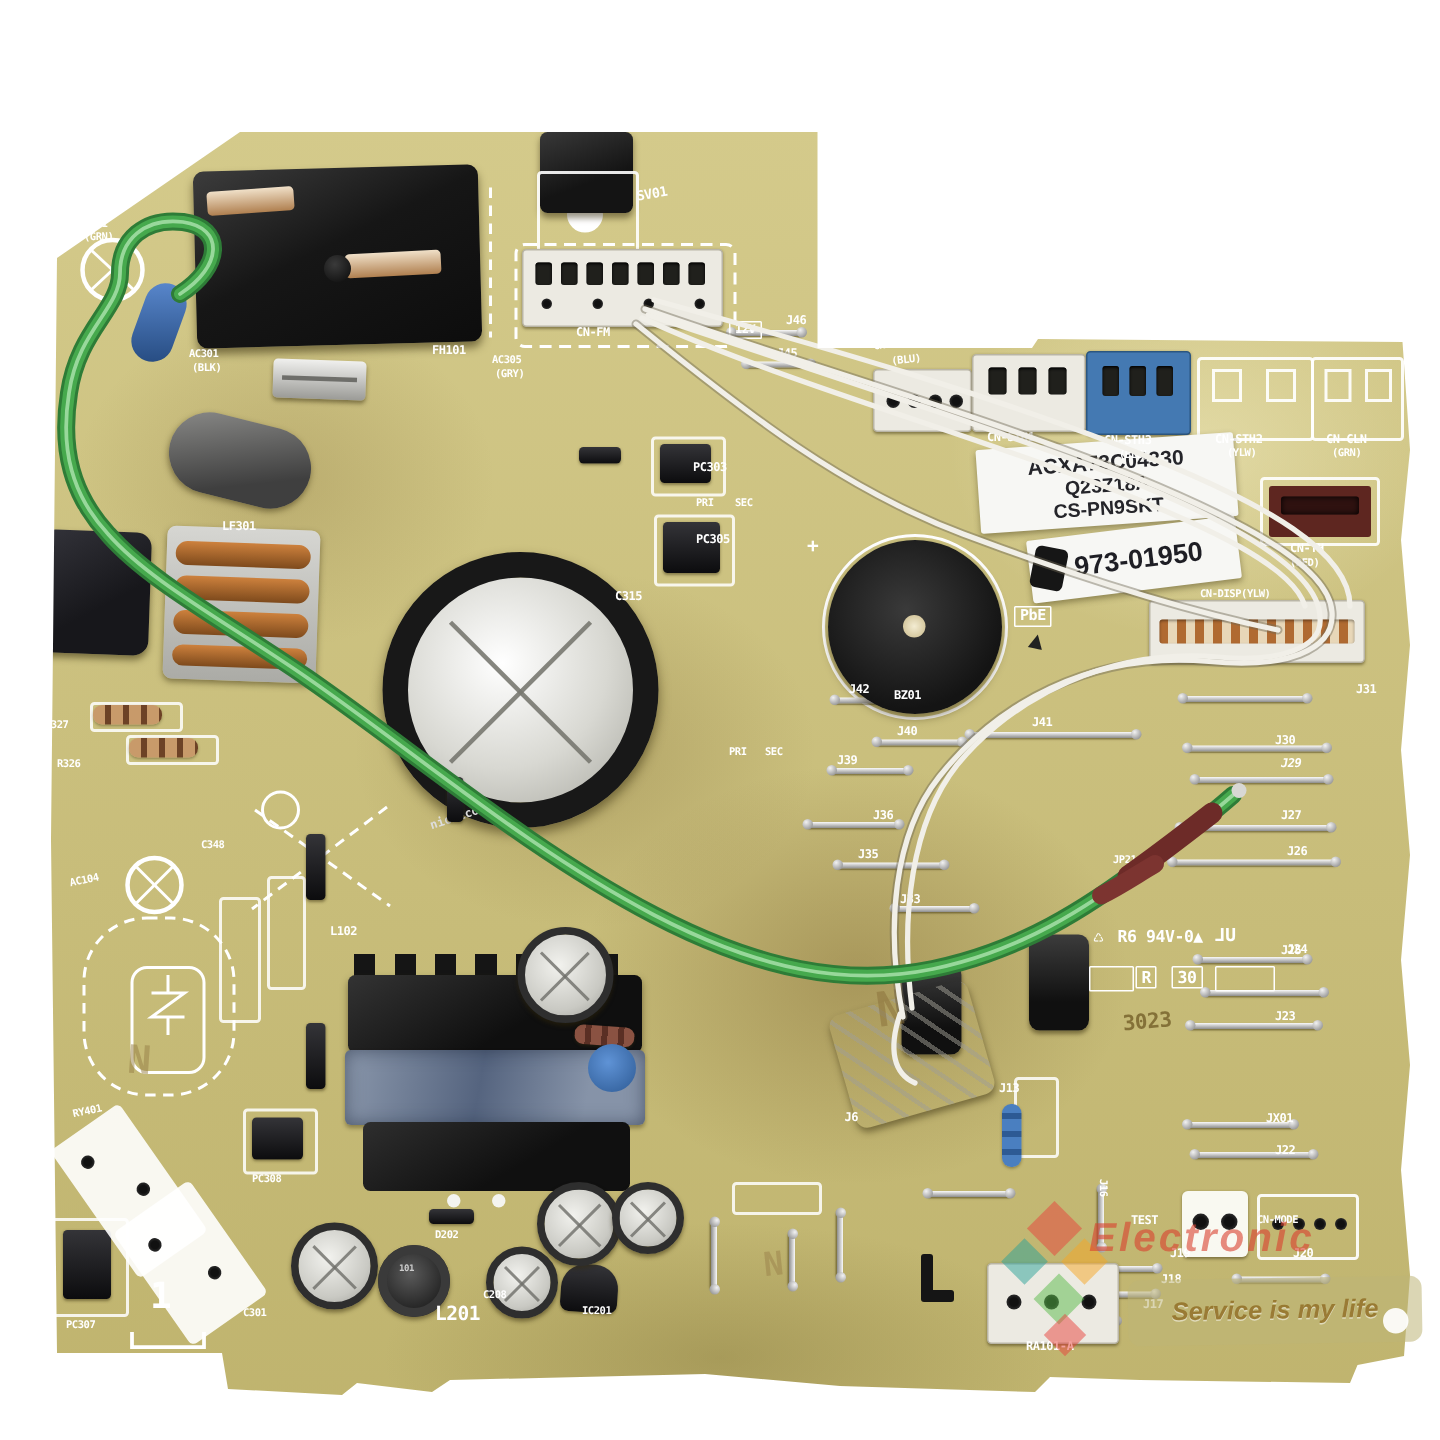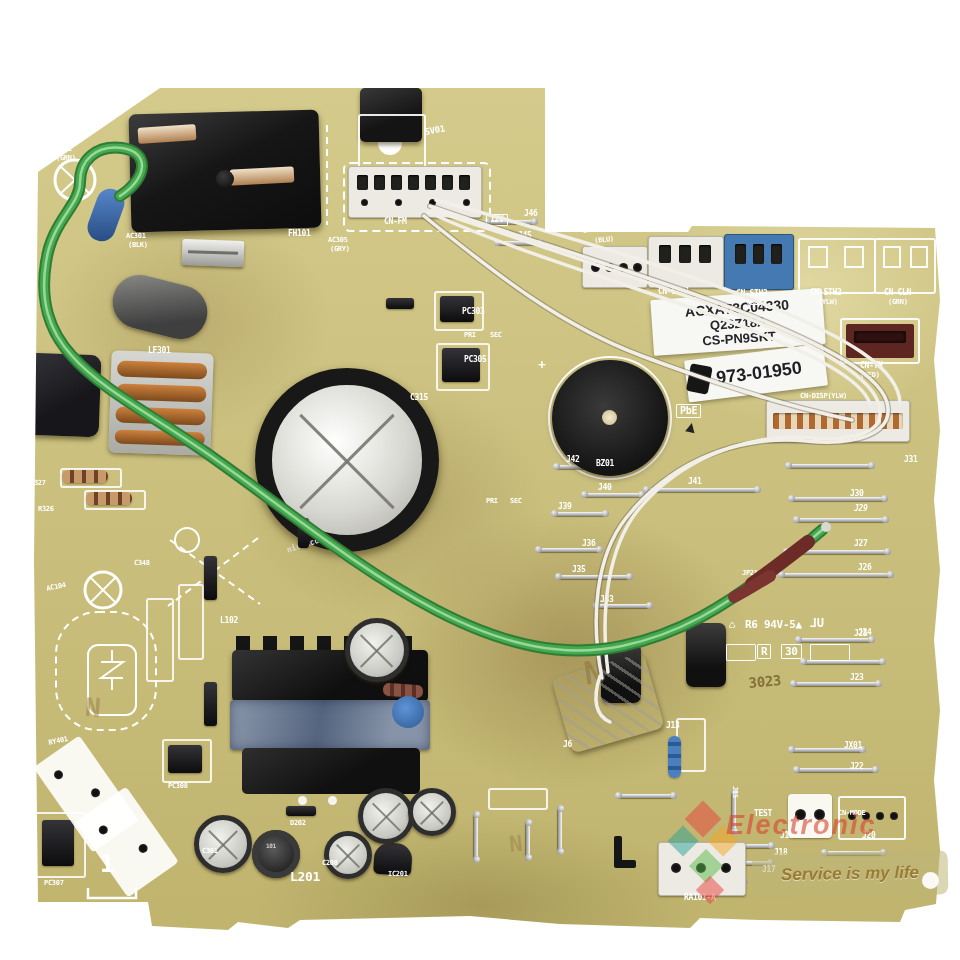--- a/index.html
+++ b/index.html
@@ -367,40 +367,40 @@
         <span class="silk" style="left: 582px; top: 540px; font-size: 8px;">J36</span>
         <span class="silk" style="left: 572px; top: 566px; font-size: 8px;">J35</span>
         <span class="silk" style="left: 600px; top: 596px; font-size: 8px;">J33</span>
         <span class="silk" style="left: 904px; top: 456px; font-size: 8px;">J31</span>
         <span class="silk" style="left: 850px; top: 490px; font-size: 8px;">J30</span>
         <span class="silk" style="left: 854px; top: 505px; font-size: 8px; font-style: italic;">J29</span>
         <span class="silk" style="left: 854px; top: 540px; font-size: 8px;">J27</span>
         <span class="silk" style="left: 858px; top: 564px; font-size: 8px;">J26</span>
         <span class="silk" style="left: 742px; top: 570px; font-size: 7px;">JP21</span>
         <span class="silk" style="left: 729px; top: 619px; font-size: 11px;">♺</span>
-        <span class="silk" style="left: 745px; top: 619px; font-size: 11px;">R6 94V-5▲</span>
+        <span class="silk" style="left: 745px; top: 619px; font-size: 11px;">R6 94V-0▲</span>
         <span class="silk" style="left: 824px; top: 617px; font-size: 12px; transform: scaleX(-1);">UL</span>
         <span class="silk box" style="left: 726px; top: 644px; font-size: 11px; width: 22px; height: 13px;"></span>
         <span class="silk box" style="left: 757px; top: 644px; font-size: 11px;">R</span>
         <span class="silk box" style="left: 781px; top: 644px; font-size: 11px;">30</span>
         <span class="silk box" style="left: 810px; top: 644px; font-size: 11px; width: 32px; height: 13px;"></span>
         <span class="silk" style="left: 748px; top: 676px; font-size: 14px; color: rgba(120, 100, 45, 0.85); transform: rotate(-5deg);">3023</span>
         <span class="silk" style="left: 582px; top: 658px; font-size: 32px; color: rgba(140, 115, 60, 0.55); transform: rotate(-8deg);">N</span>
         <span class="silk" style="left: 86px; top: 694px; font-size: 26px; color: rgba(150, 125, 70, 0.5); transform: rotate(4deg);">N</span>
         <span class="silk" style="left: 508px; top: 834px; font-size: 22px; color: rgba(150, 125, 70, 0.45); transform: rotate(-6deg);">N</span>
         <span class="silk" style="left: 666px; top: 722px; font-size: 8px;">J13</span>
         <span class="silk" style="left: 563px; top: 741px; font-size: 8px;">J6</span>
         <span class="silk" style="left: 854px; top: 630px; font-size: 8px;">J25</span>
         <span class="silk" style="left: 858px; top: 629px; font-size: 8px;">J24</span>
         <span class="silk" style="left: 850px; top: 674px; font-size: 8px;">J23</span>
         <span class="silk" style="left: 844px; top: 742px; font-size: 8px;">JX01</span>
         <span class="silk" style="left: 850px; top: 763px; font-size: 8px;">J22</span>
         <span class="silk" style="left: 168px; top: 783px; font-size: 7px;">PC308</span>
         <span class="silk" style="left: 44px; top: 880px; font-size: 7px;">PC307</span>
-        <span class="silk" style="left: 162px; top: 848px; font-size: 7px; margin-left: 40px;">C301</span>
+        <span class="silk" style="left: 162px; top: 872px; font-size: 7px;">C301</span>
         <span class="silk" style="left: 100px; top: 852px; font-size: 24px;">1</span>
         <span class="silk" style="left: 290px; top: 820px; font-size: 7px;">D202</span>
         <span class="silk" style="left: 290px; top: 870px; font-size: 13px;">L201</span>
         <span class="silk" style="left: 322px; top: 860px; font-size: 7px;">C208</span>
         <span class="silk" style="left: 388px; top: 871px; font-size: 7px;">IC201</span>
         <span class="silk" style="left: 266px; top: 843px; font-size: 6px; color: rgb(204, 204, 204);">101</span>
         <span class="silk" style="left: 48px; top: 740px; font-size: 7px; transform: rotate(-12deg);">RY401</span>
         <span class="silk" style="left: 684px; top: 894px; font-size: 8px;">RA101-A</span>
         <span class="silk" style="left: 754px; top: 810px; font-size: 8px;">TEST</span>
         <span class="silk" style="left: 838px; top: 810px; font-size: 7px;">CN-MODE</span>

